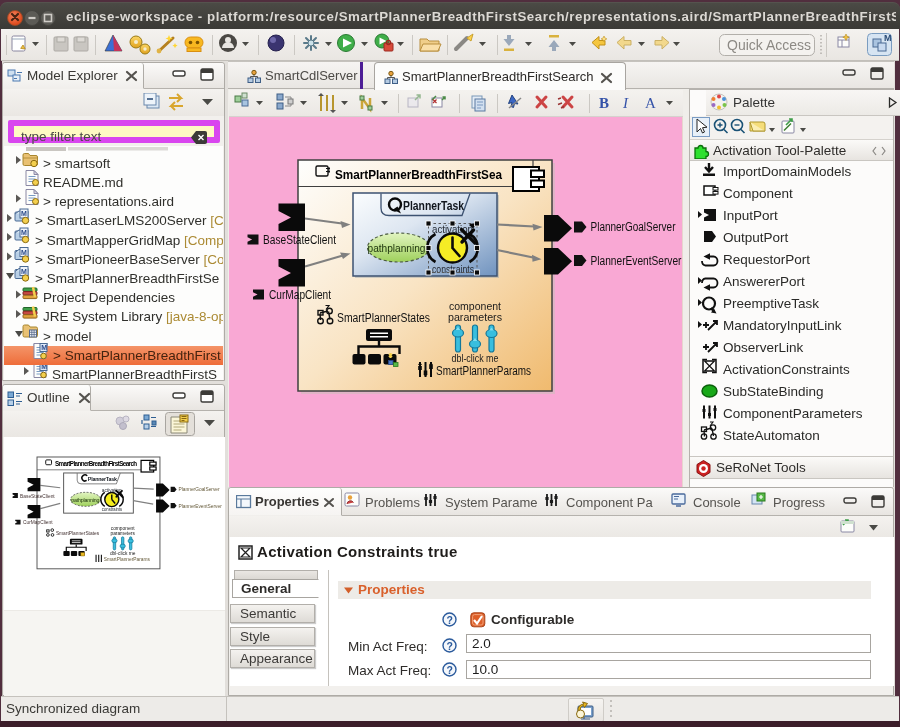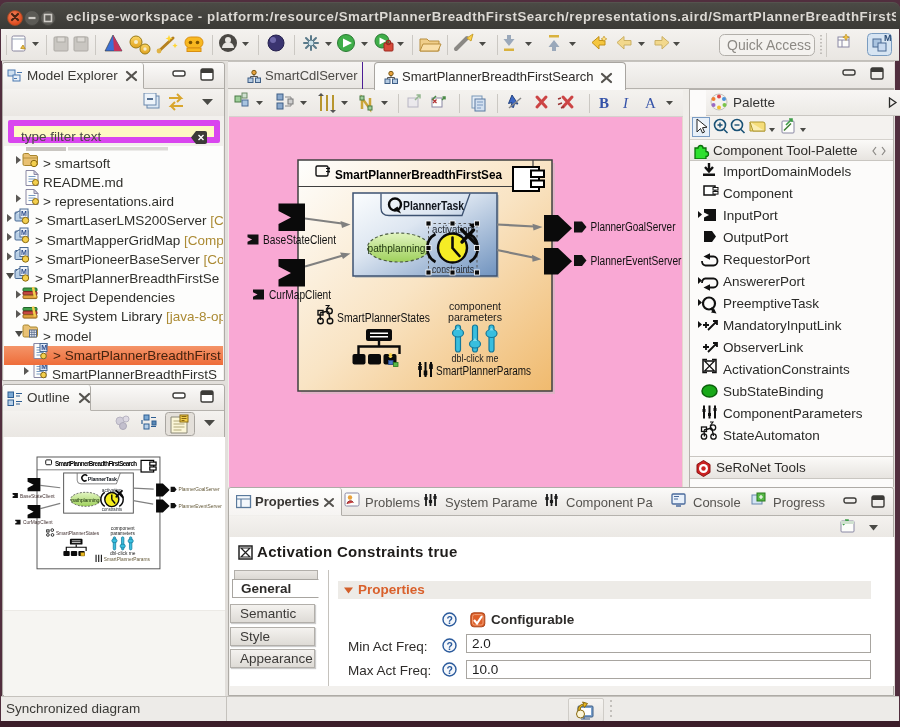--- a/index.html
+++ b/index.html
@@ -428,21 +428,21 @@
         <text x="207" y="257.5" font-size="10" fill="#655a3a">SmartPlannerParams</text>
       </g>
     </svg>
   </div>
   <div style="position:absolute;left:1px;top:225px;width:221px;height:86px;background:#f6f5f2;border-top:1px solid #eceae6;"></div>
 </div>
 
 <div id="editor" class="abs" style="left:228px; top:61px; width:666px; height:426px; background:#f0eeea;">
 
   <div class="abs" style="left:0;top:0;width:666px;height:28px;background:linear-gradient(#f6f4f2,#e9e6e2);border-bottom:1px solid #b5b2ad;border-top:1px solid #c5c2bd;"></div>
-  <div class="abs" style="left:1px;top:1px;width:134px;height:27px;border-right:1px solid #4c1d95;">
+  <div class="abs" style="left:1px;top:1px;width:134px;height:27px;border-right:3px solid #4c1d95;">
     <svg width="15" height="15" style="position:absolute;left:18px;top:7px">
         <circle cx="7" cy="3.5" r="2.2" fill="#e8a13c" stroke="#7c5a14"></circle>
         <rect x="1" y="9" width="5" height="4.5" fill="#b5cbe2" stroke="#3e5e86"></rect>
         <rect x="8.5" y="9" width="5" height="4.5" fill="#b5cbe2" stroke="#3e5e86"></rect>
         <path d="M7 6 v2 M3.5 9 v-1.5 h7 V9" stroke="#555" fill="none"></path>
       </svg>
     <span style="position:absolute;left:36px;top:6px;font-size:13px;color:#4c4a46;">SmartCdlServer</span>
   </div>
   <div class="abs" style="left:146px;top:1px;width:252px;height:28px;background:#fcfcfb;border:1px solid #a8a5a0;border-bottom:none;border-radius:4px 4px 0 0;">
     <svg width="15" height="15" style="position:absolute;left:9px;top:7px">
@@ -708,21 +708,21 @@
         <rect x="92" y="5" width="12" height="12" rx="1" fill="#fdfdfb" stroke="#8a88a4"></rect>
           <path d="M96 9 l6 -6 m0 3 v-3 h-3" stroke="#3f9e49" stroke-width="1.6" fill="none"></path>
           <path d="M94 14.5 l7 -7" stroke="#3a7e2e" stroke-width="1.4"></path>
         <path d="M110 12 h6 l-3 4 z" fill="#4a4a46"></path>
       </svg>
     </div>
     <div class="abs" style="left:0;top:49px;width:203px;height:22px;background:linear-gradient(#fbfaf8,#e7e4e0);border-top:1px solid #d5d2cd;border-bottom:1px solid #c9c6c1;">
       <svg width="17" height="17" style="position:absolute;left:3px;top:2px">
           <path d="M2 6 h3 a2.5 2.5 0 1 1 5 0 h3 v3.5 a2.5 2.5 0 1 1 0 5 v2.5 h-11 z" fill="#2ee02e" stroke="#0a700a" stroke-width="1.3"></path>
         </svg>
-      <span style="position:absolute;left:23px;top:3px;font-size:13.5px;color:#2e2c2a;">Component Tool-Palette</span>
+      <span style="position:absolute;left:23px;top:3px;font-size:13.5px;color:#2e2c2a;">Activation Tool-Palette</span>
       <svg width="14" height="10" style="position:absolute;right:7px;top:6px">
           <path d="M4 1 L1 5 l3 4 M10 1 l3 4 -3 4" fill="none" stroke="#8a8884" stroke-width="1.2"></path>
         </svg>
     </div>
     <svg width="203" height="305" style="position:absolute;left:0;top:70px">
       <g fill="#2a2a28" font-family="Liberation Sans" font-size="13.5">
         <text x="33" y="16">ImportDomainModels</text>
         <text x="33" y="38">Component</text>
         <text x="33" y="60">InputPort</text>
         <text x="33" y="82">OutputPort</text>

